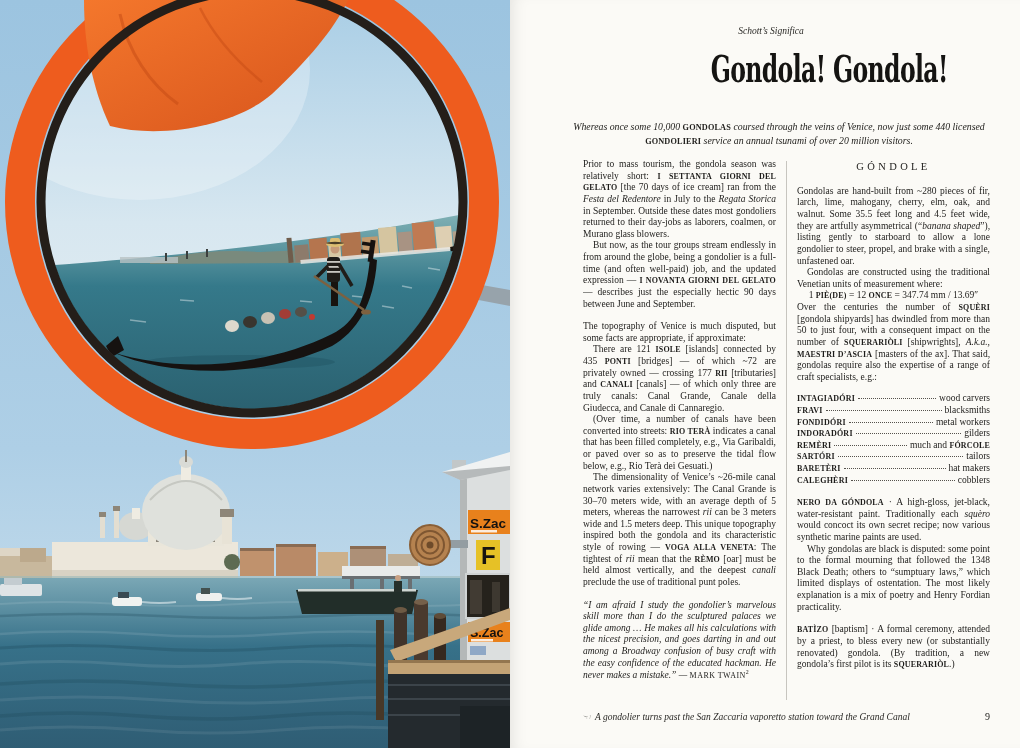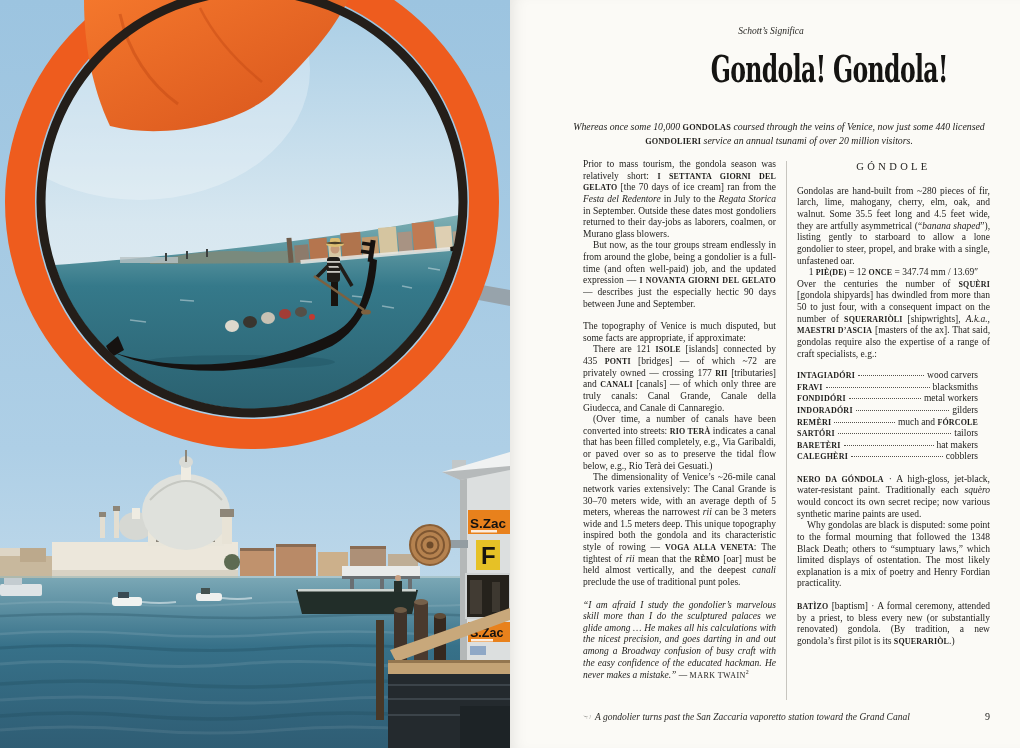--- a/index.html
+++ b/index.html
@@ -36,21 +36,21 @@
   p.ind{text-indent:10px;}
   p.gap{margin-top:11px;}
   .col-heading{text-align:center;font-size:10.5px;letter-spacing:.32em;margin:2px 0 12px 0;color:#1b1a18;}
   .equation{margin:10px 0;text-align:center;text-indent:0;}
 
   .seg-i{font-style:italic;}
   .seg-sc{font-weight:bold;font-style:normal;font-size:.84em;letter-spacing:.02em;}
   .seg-sc2{font-style:normal;font-size:.84em;letter-spacing:.06em;}
   .seg-sup{vertical-align:super;font-size:.62em;font-style:normal;}
 
-  .spec-list{margin:10px 12px 0 0;}
+  .spec-list{margin:10px 0 0 0;}
   .spec-row{display:flex;align-items:baseline;line-height:1.22;}
   .spec-term{font-weight:bold;font-size:8px;letter-spacing:.03em;white-space:nowrap;}
   .spec-leader{flex:1;border-bottom:1.5px dotted #55524c;margin:0 3px;transform:translateY(-2px);}
   .spec-desc{font-size:9.5px;white-space:nowrap;}
 
   .footer{position:absolute;left:73px;right:30px;bottom:26px;display:flex;align-items:baseline;font-size:9.5px;}
   .manicule{font-family:"DejaVu Sans", sans-serif;font-size:9px;margin-right:4px;color:#2a2926;}
   .caption{flex:1;font-style:italic;color:#2a2926;font-family:Liberation Serif, serif;}
   .pageno{font-size:10px;color:#1d1c1a;}
 </style>
@@ -310,20 +310,21 @@
         <p class="bp gap"><span>The topography of Venice is much disputed, but some facts are appropriate, if approximate:</span></p>
         <p class="bp ind"><span>There are 121 </span><span class="seg-sc">ISOLE</span><span> [islands] connected by 435 </span><span class="seg-sc">PONTI</span><span> [bridges] — of which ~72 are privately owned — crossing 177 </span><span class="seg-sc">RII</span><span> [tributaries] and </span><span class="seg-sc">CANALI</span><span> [canals] — of which only three are truly canals: Canal Grande, Canale della Giudecca, and Canale di Cannaregio.</span></p>
         <p class="bp ind"><span>(Over time, a number of canals have been converted into streets: </span><span class="seg-sc">RIO TERÀ</span><span> indicates a canal that has been filled completely, e.g., Via Garibaldi, or paved over so as to preserve the tidal flow below, e.g., Rio Terà dei Gesuati.)</span></p>
         <p class="bp ind"><span>The dimensionality of Venice’s ~26-mile canal network varies extensively: The Canal Grande is 30–70 meters wide, with an average depth of 5 meters, whereas the narrowest </span><span class="seg-i">rii</span><span> can be 3 meters wide and 1.5 meters deep. This unique topography inspired both the gondola and its characteristic style of rowing — </span><span class="seg-sc">VOGA ALLA VENETA</span><span>: The tightest of </span><span class="seg-i">rii</span><span> mean that the </span><span class="seg-sc">RÈMO</span><span> [oar] must be held almost vertically, and the deepest </span><span class="seg-i">canali</span><span> preclude the use of traditional punt poles.</span></p>
         <p class="bp gap"><span class="seg-i">“I am afraid I study the gondolier’s marvelous skill more than I do the sculptured palaces we glide among … He makes all his calculations with the nicest precision, and goes darting in and out among a Broadway confusion of busy craft with the easy confidence of the educated hackman. He never makes a mistake.” — </span><span class="seg-sc2">MARK TWAIN</span><span class="seg-sup">2</span></p>
       </div>
       <div class="rule"></div>
       <div class="col">
         <div class="col-heading">GÓNDOLE</div>
         <p class="bp"><span>Gondolas are hand-built from ~280 pieces of fir, larch, lime, mahogany, cherry, elm, oak, and walnut. Some 35.5 feet long and 4.5 feet wide, they are artfully asymmetrical (“</span><span class="seg-i">banana shaped</span><span>”), listing gently to starboard to allow a lone gondolier to steer, propel, and brake with a single, unfastened oar.</span></p>
+        <p class="bp ind"><span>Gondolas are constructed using the traditional Venetian units of measurement where:</span></p>
         <p class="bp equation"><span>1 </span><span class="seg-sc">PIÈ(DE)</span><span> = 12 </span><span class="seg-sc">ONCE</span><span> = 347.74 mm / 13.69″</span></p>
         <p class="bp"><span>Over the centuries the number of </span><span class="seg-sc">SQUÈRI</span><span> [gondola shipyards] has dwindled from more than 50 to just four, with a consequent impact on the number of </span><span class="seg-sc">SQUERARIÒLI</span><span> [shipwrights], </span><span class="seg-i">A.k.a.,</span><span> </span><span class="seg-sc">MAESTRI D’ASCIA</span><span> [masters of the ax]. That said, gondolas require also the expertise of a range of craft specialists, e.g.:</span></p>
         <div class="spec-list">
           <div class="spec-row">
             <span class="spec-term">INTAGIADÓRI</span>
             <span class="spec-leader"></span>
             <span class="spec-desc"><span>wood carvers</span></span>
           </div>
           <div class="spec-row">
             <span class="spec-term">FRAVI</span>

